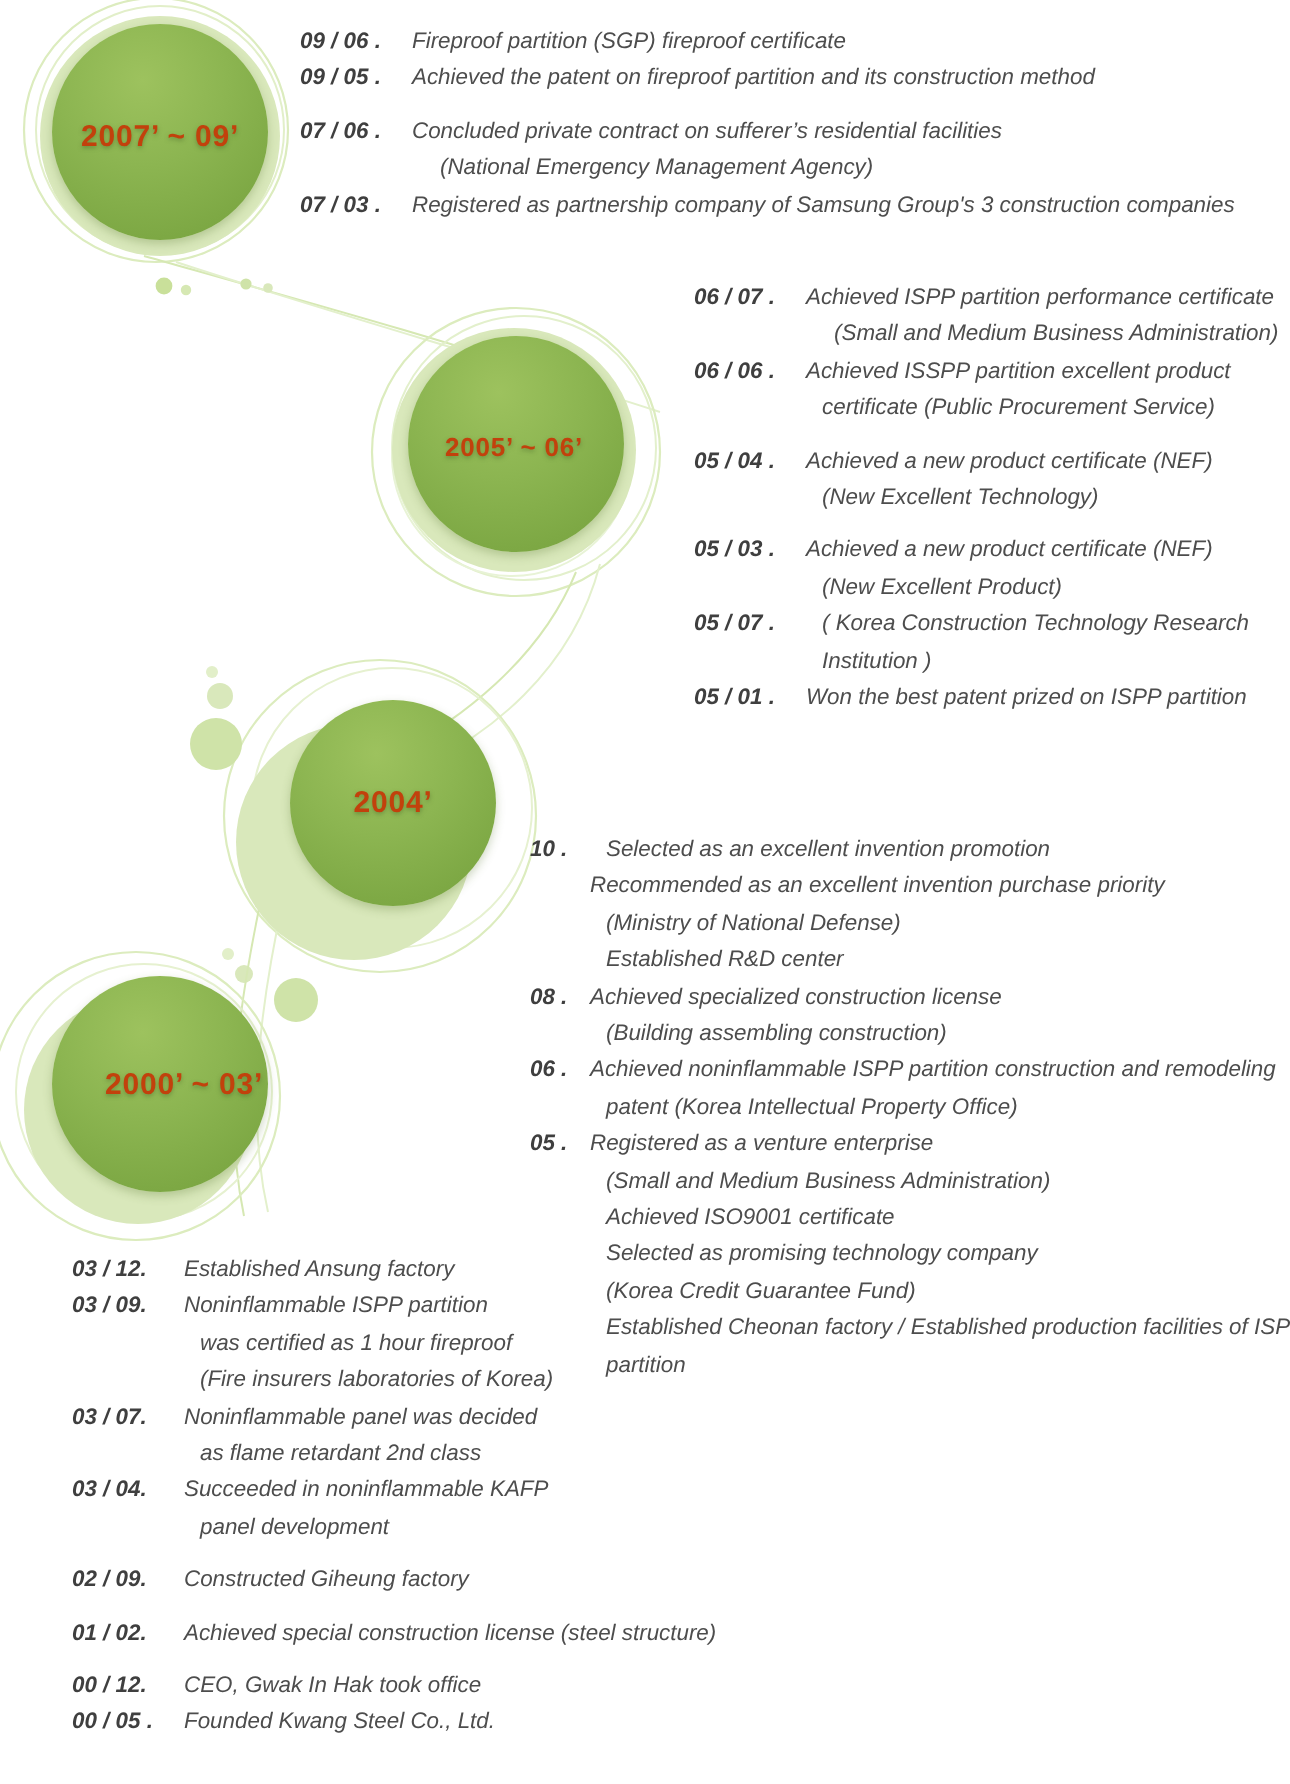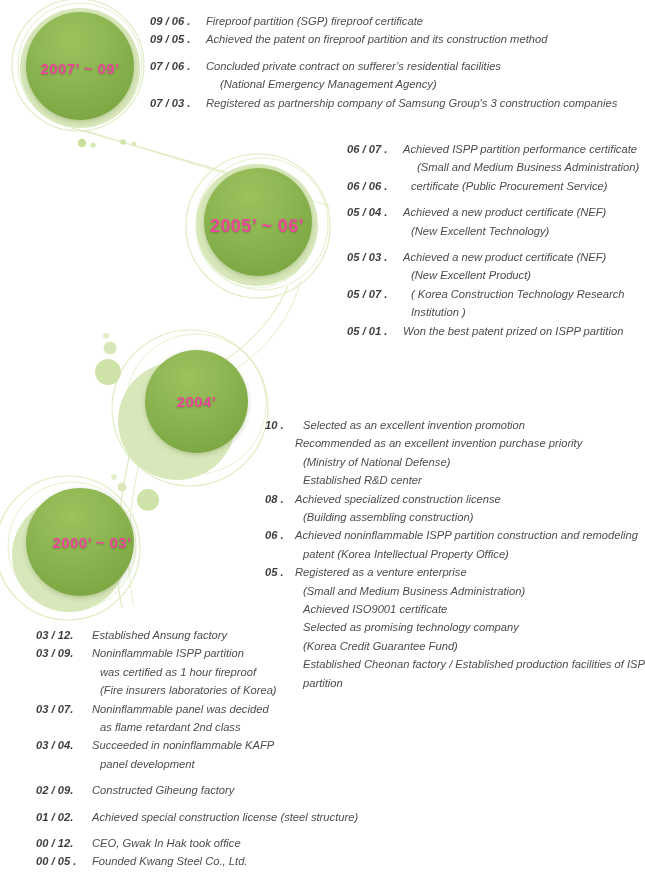--- a/index.html
+++ b/index.html
@@ -37,21 +37,21 @@
     position: absolute;
     border-radius: 50%;
     background: radial-gradient(circle at 42% 26%, #9dc25e 0%, #8cb551 42%, #7da844 78%, #76a040 100%);
     box-shadow: 0 2px 5px rgba(90,120,50,0.30);
   }
   .era-label {
     position: absolute;
     left: 0;
     width: 100%;
     text-align: center;
-    color: #ec4899;
+    color: #c2410c;
     font-weight: bold;
     letter-spacing: 0.4px;
     text-shadow: 0 1px 2px rgba(80,110,45,0.55);
     white-space: nowrap;
   }
 
   
   .entry-block {
     position: absolute;
     color: #4d4d4d;
@@ -161,34 +161,35 @@
       <span class="entry-date w-wide">07 / 03 .</span>
       <span class="entry-text-col">
         <div class="entry-line">Registered as partnership company of Samsung Group's 3 construction companies</div>
       </span>
     </div>
   </div>
 
   <div class="era-node" style="left:196px; top:164px; width:122px; height:122px;">
     <div class="era-halo" style="left:0; top:0; width:122px; height:122px;"></div>
     <div class="era-disc" style="left:8px; top:4px; width:108px; height:108px;"></div>
-    <div class="era-label" style="top:52px; font-size:18px;">2005’ ~ 06’</div>
+    <div class="era-label" style="top:52px; font-size:13px;">2005’ ~ 06’</div>
   </div>
 
   <div class="entry-block" style="left:347px; top:140px; width:296px;">
     <div class="entry-row">
       <span class="entry-date w-wide">06 / 07 .</span>
       <span class="entry-text-col">
         <div class="entry-line">Achieved ISPP partition performance certificate</div>
         <div class="entry-line indent">(Small and Medium Business Administration)</div>
       </span>
     </div>
     <div class="entry-row">
       <span class="entry-date w-wide">06 / 06 .</span>
       <span class="entry-text-col">
+        <div class="entry-line">Achieved ISSPP partition excellent product</div>
         <div class="entry-line indent-sm">certificate (Public Procurement Service)</div>
       </span>
     </div>
     <div class="entry-row gap-before">
       <span class="entry-date w-wide">05 / 04 .</span>
       <span class="entry-text-col">
         <div class="entry-line">Achieved a new product certificate (NEF)</div>
         <div class="entry-line indent-sm">(New Excellent Technology)</div>
       </span>
     </div>

